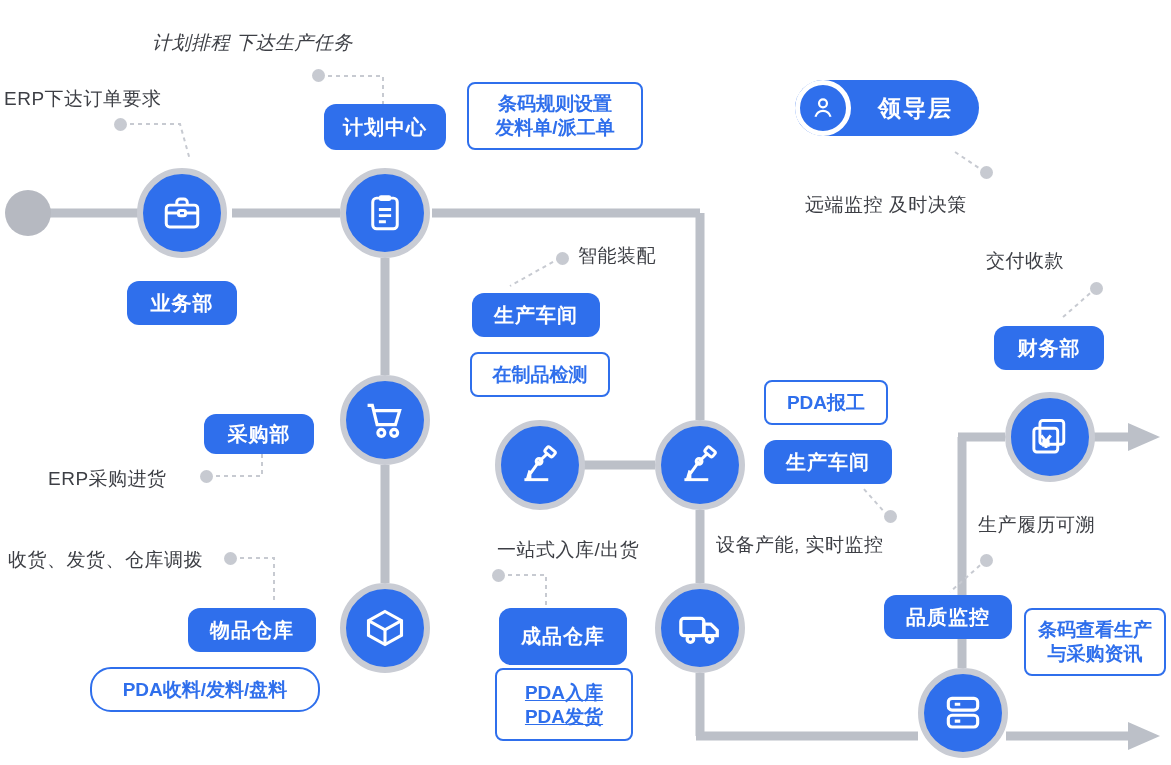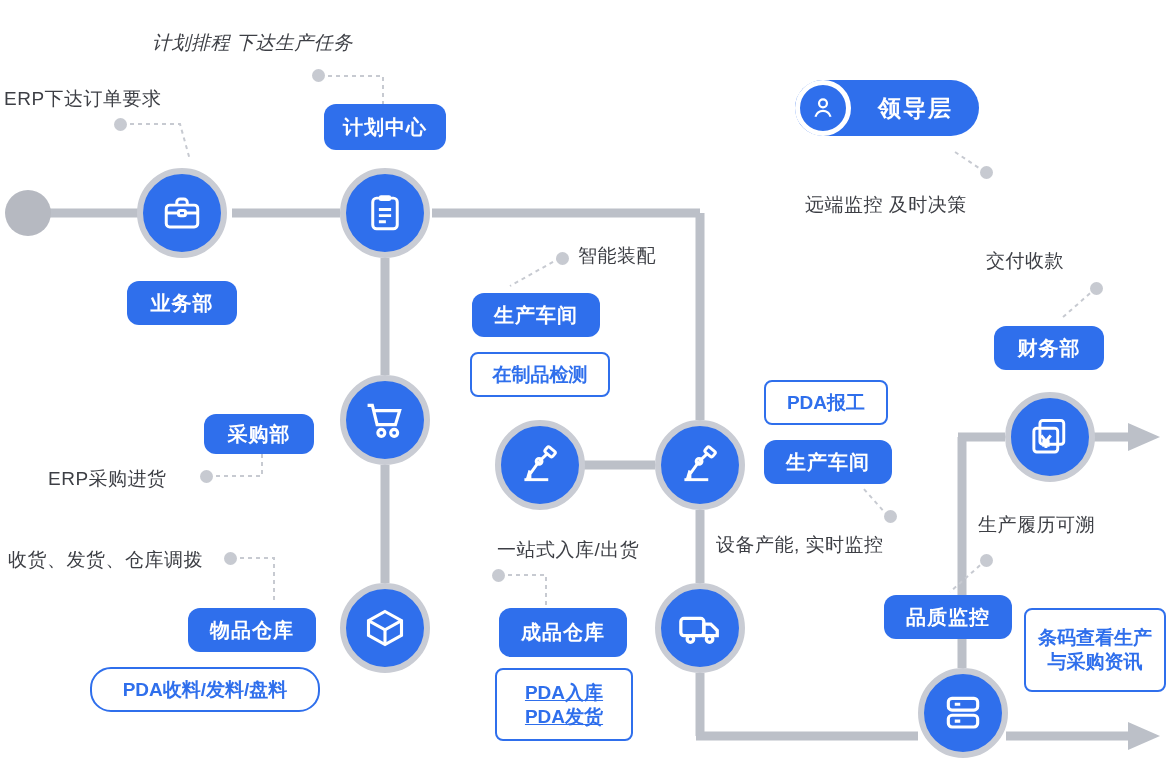--- a/index.html
+++ b/index.html
@@ -246,47 +246,51 @@
   <div class="chip" style="left:324px;top:104px;width:122px;height:46px;">计划中心</div>
 
   <div class="chip" style="left:127px;top:281px;width:110px;height:44px;">业务部</div>
 
   <div class="chip" style="left:204px;top:414px;width:110px;height:40px;">采购部</div>
 
   <div class="chip" style="left:188px;top:608px;width:128px;height:44px;">物品仓库</div>
 
   <div class="chip" style="left:472px;top:293px;width:128px;height:44px;">生产车间</div>
 
-  <div class="chip" style="left:499px;top:608px;width:128px;height:49px;">成品仓库</div>
+  <div class="chip" style="left:499px;top:608px;width:128px;height:57px;">成品仓库</div>
 
   <div class="chip" style="left:764px;top:440px;width:128px;height:44px;">生产车间</div>
 
   <div class="chip" style="left:994px;top:326px;width:110px;height:44px;">财务部</div>
 
   <div class="chip" style="left:884px;top:595px;width:128px;height:44px;">品质监控</div>
 
+  <div class="chip-o" style="left:467px;top:82px;width:176px;height:68px;">
+    <span>条码规则设置</span>
+    <span>发料单/派工单</span>
+  </div>
 
   <div class="chip-o" style="left:470px;top:352px;width:140px;height:45px;">
     <span>在制品检测</span>
   </div>
 
   <div class="chip-o" style="left:90px;top:667px;width:230px;height:45px;border-radius:21px;">
     <span>PDA收料/发料/盘料</span>
   </div>
 
   <div class="chip-o" style="left:495px;top:668px;width:138px;height:73px;text-decoration:underline;">
     <span>PDA入库</span>
     <span>PDA发货</span>
   </div>
 
   <div class="chip-o" style="left:764px;top:380px;width:124px;height:45px;">
     <span>PDA报工</span>
   </div>
 
-  <div class="chip-o" style="left:1024px;top:608px;width:142px;height:84px;">
+  <div class="chip-o" style="left:1024px;top:608px;width:142px;height:68px;">
     <span>条码查看生产</span>
     <span>与采购资讯</span>
   </div>
 
   <div class="note" style="left:152px;top:30px;font-style:italic;">计划排程 下达生产任务</div>
   <div class="note" style="left:4px;top:86px;">ERP下达订单要求</div>
   <div class="note" style="left:805px;top:192px;">远端监控 及时决策</div>
   <div class="note" style="left:578px;top:243px;">智能装配</div>
   <div class="note" style="left:48px;top:466px;">ERP采购进货</div>
   <div class="note" style="left:8px;top:547px;">收货、发货、仓库调拨</div>

